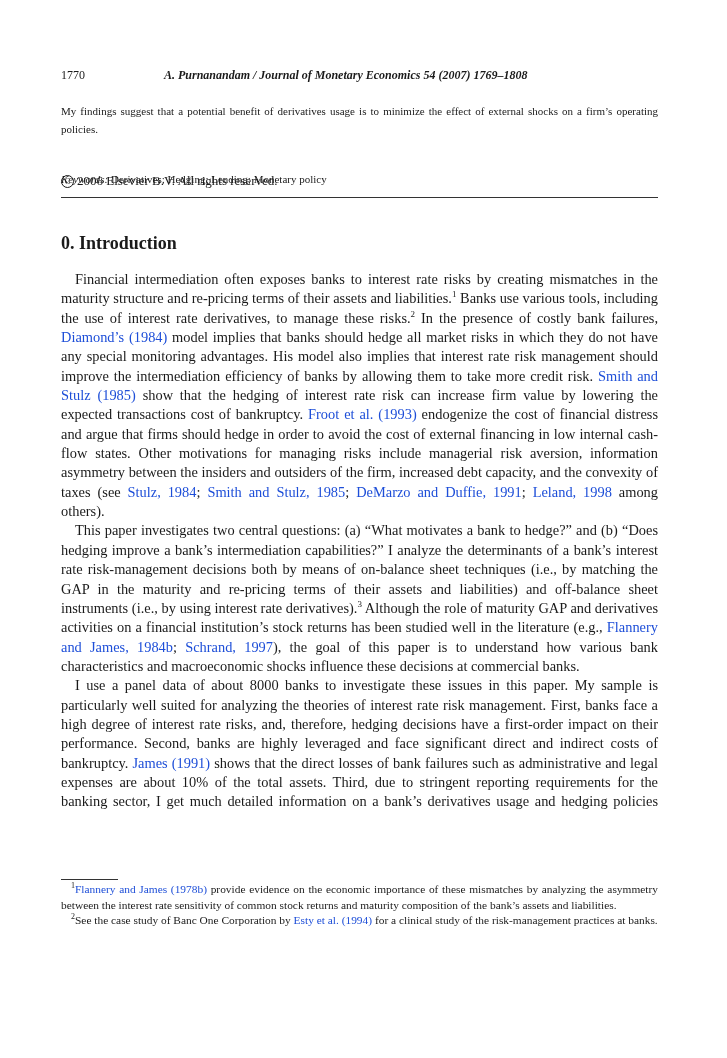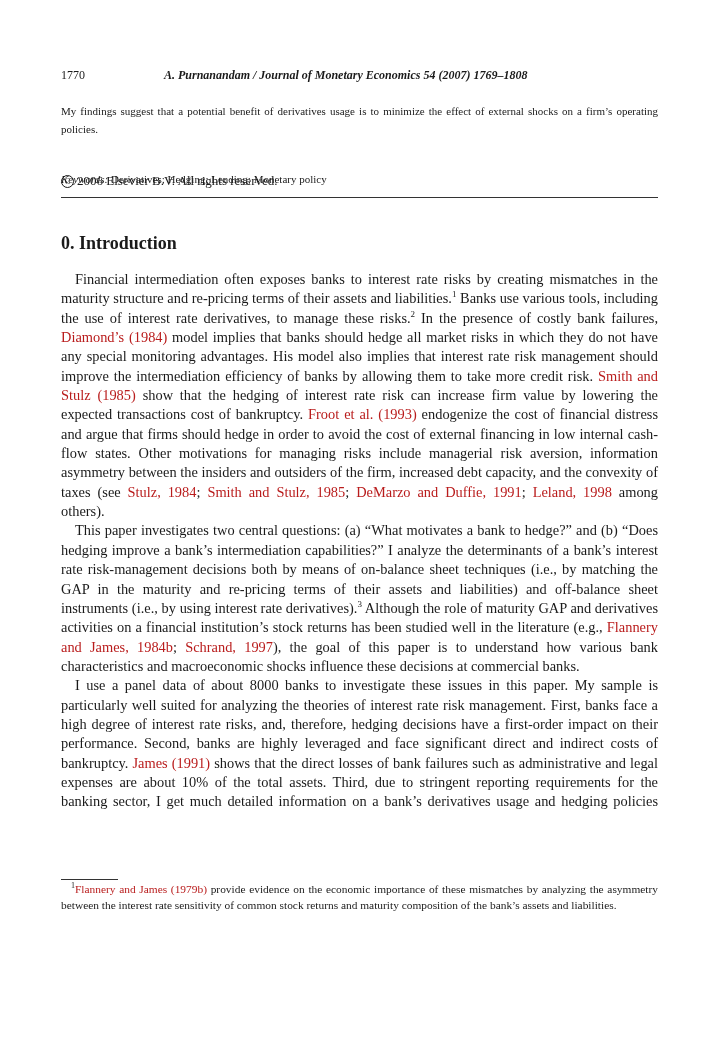--- a/index.html
+++ b/index.html
@@ -108,21 +108,21 @@
       text-align: justify;
     }
     .body-text p {
       margin: 0;
       text-indent: 14px;
     }
     .body-text p.last-open {
       text-align-last: justify;
     }
     .cite {
-      color: #b91c1c;
+      color: #1d4ed8;
     }
     sup {
       font-size: 9px;
       line-height: 0;
       vertical-align: 6px;
     }
     .footrule {
       position: absolute;
       top: 879px;
       left: 0;
@@ -179,16 +179,17 @@
     <p><span>Financial intermediation often exposes banks to interest rate risks by creating mismatches in the maturity structure and re-pricing terms of their assets and liabilities.</span><sup>1</sup><span> Banks use various tools, including the use of interest rate derivatives, to manage these risks.</span><sup>2</sup><span> In the presence of costly bank failures, </span><span class="cite">Diamond’s (1984)</span><span> model implies that banks should hedge all market risks in which they do not have any special monitoring advantages. His model also implies that interest rate risk management should improve the intermediation efficiency of banks by allowing them to take more credit risk. </span><span class="cite">Smith and Stulz (1985)</span><span> show that the hedging of interest rate risk can increase firm value by lowering the expected transactions cost of bankruptcy. </span><span class="cite">Froot et al. (1993)</span><span> endogenize the cost of financial distress and argue that firms should hedge in order to avoid the cost of external financing in low internal cash-flow states. Other motivations for managing risks include managerial risk aversion, information asymmetry between the insiders and outsiders of the firm, increased debt capacity, and the convexity of taxes (see </span><span class="cite">Stulz, 1984</span><span>; </span><span class="cite">Smith and Stulz, 1985</span><span>; </span><span class="cite">DeMarzo and Duffie, 1991</span><span>; </span><span class="cite">Leland, 1998</span><span> among others).</span></p>
 
     <p><span>This paper investigates two central questions: (a) “What motivates a bank to hedge?” and (b) “Does hedging improve a bank’s intermediation capabilities?” I analyze the determinants of a bank’s interest rate risk-management decisions both by means of on-balance sheet techniques (i.e., by matching the GAP in the maturity and re-pricing terms of their assets and liabilities) and off-balance sheet instruments (i.e., by using interest rate derivatives).</span><sup>3</sup><span> Although the role of maturity GAP and derivatives activities on a financial institution’s stock returns has been studied well in the literature (e.g., </span><span class="cite">Flannery and James, 1984b</span><span>; </span><span class="cite">Schrand, 1997</span><span>), the goal of this paper is to understand how various bank characteristics and macroeconomic shocks influence these decisions at commercial banks.</span></p>
 
     <p class="last-open"><span>I use a panel data of about 8000 banks to investigate these issues in this paper. My sample is particularly well suited for analyzing the theories of interest rate risk management. First, banks face a high degree of interest rate risks, and, therefore, hedging decisions have a first-order impact on their performance. Second, banks are highly leveraged and face significant direct and indirect costs of bankruptcy. </span><span class="cite">James (1991)</span><span> shows that the direct losses of bank failures such as administrative and legal expenses are about 10% of the total assets. Third, due to stringent reporting requirements for the banking sector, I get much detailed information on a bank’s derivatives usage and hedging policies</span></p>
   </div>
 
   <div class="footrule"></div>
 
   <div class="footnotes">
-    <p><sup>1</sup><span class="cite">Flannery and James (1979b)</span><span> provide evidence on the economic importance of these mismatches by analyzing the asymmetry between the interest rate sensitivity of common stock returns and maturity composition of the bank’s assets and liabilities.</span></p>
+    <p><sup>1</sup><span class="cite">Flannery and James (1978b)</span><span> provide evidence on the economic importance of these mismatches by analyzing the asymmetry between the interest rate sensitivity of common stock returns and maturity composition of the bank’s assets and liabilities.</span></p>
+    <p><sup>2</sup><span>See the case study of Banc One Corporation by </span><span class="cite">Esty et al. (1994)</span><span> for a clinical study of the risk-management practices at banks.</span></p>
   </div>
 
 </div>
 
 </body></html>

